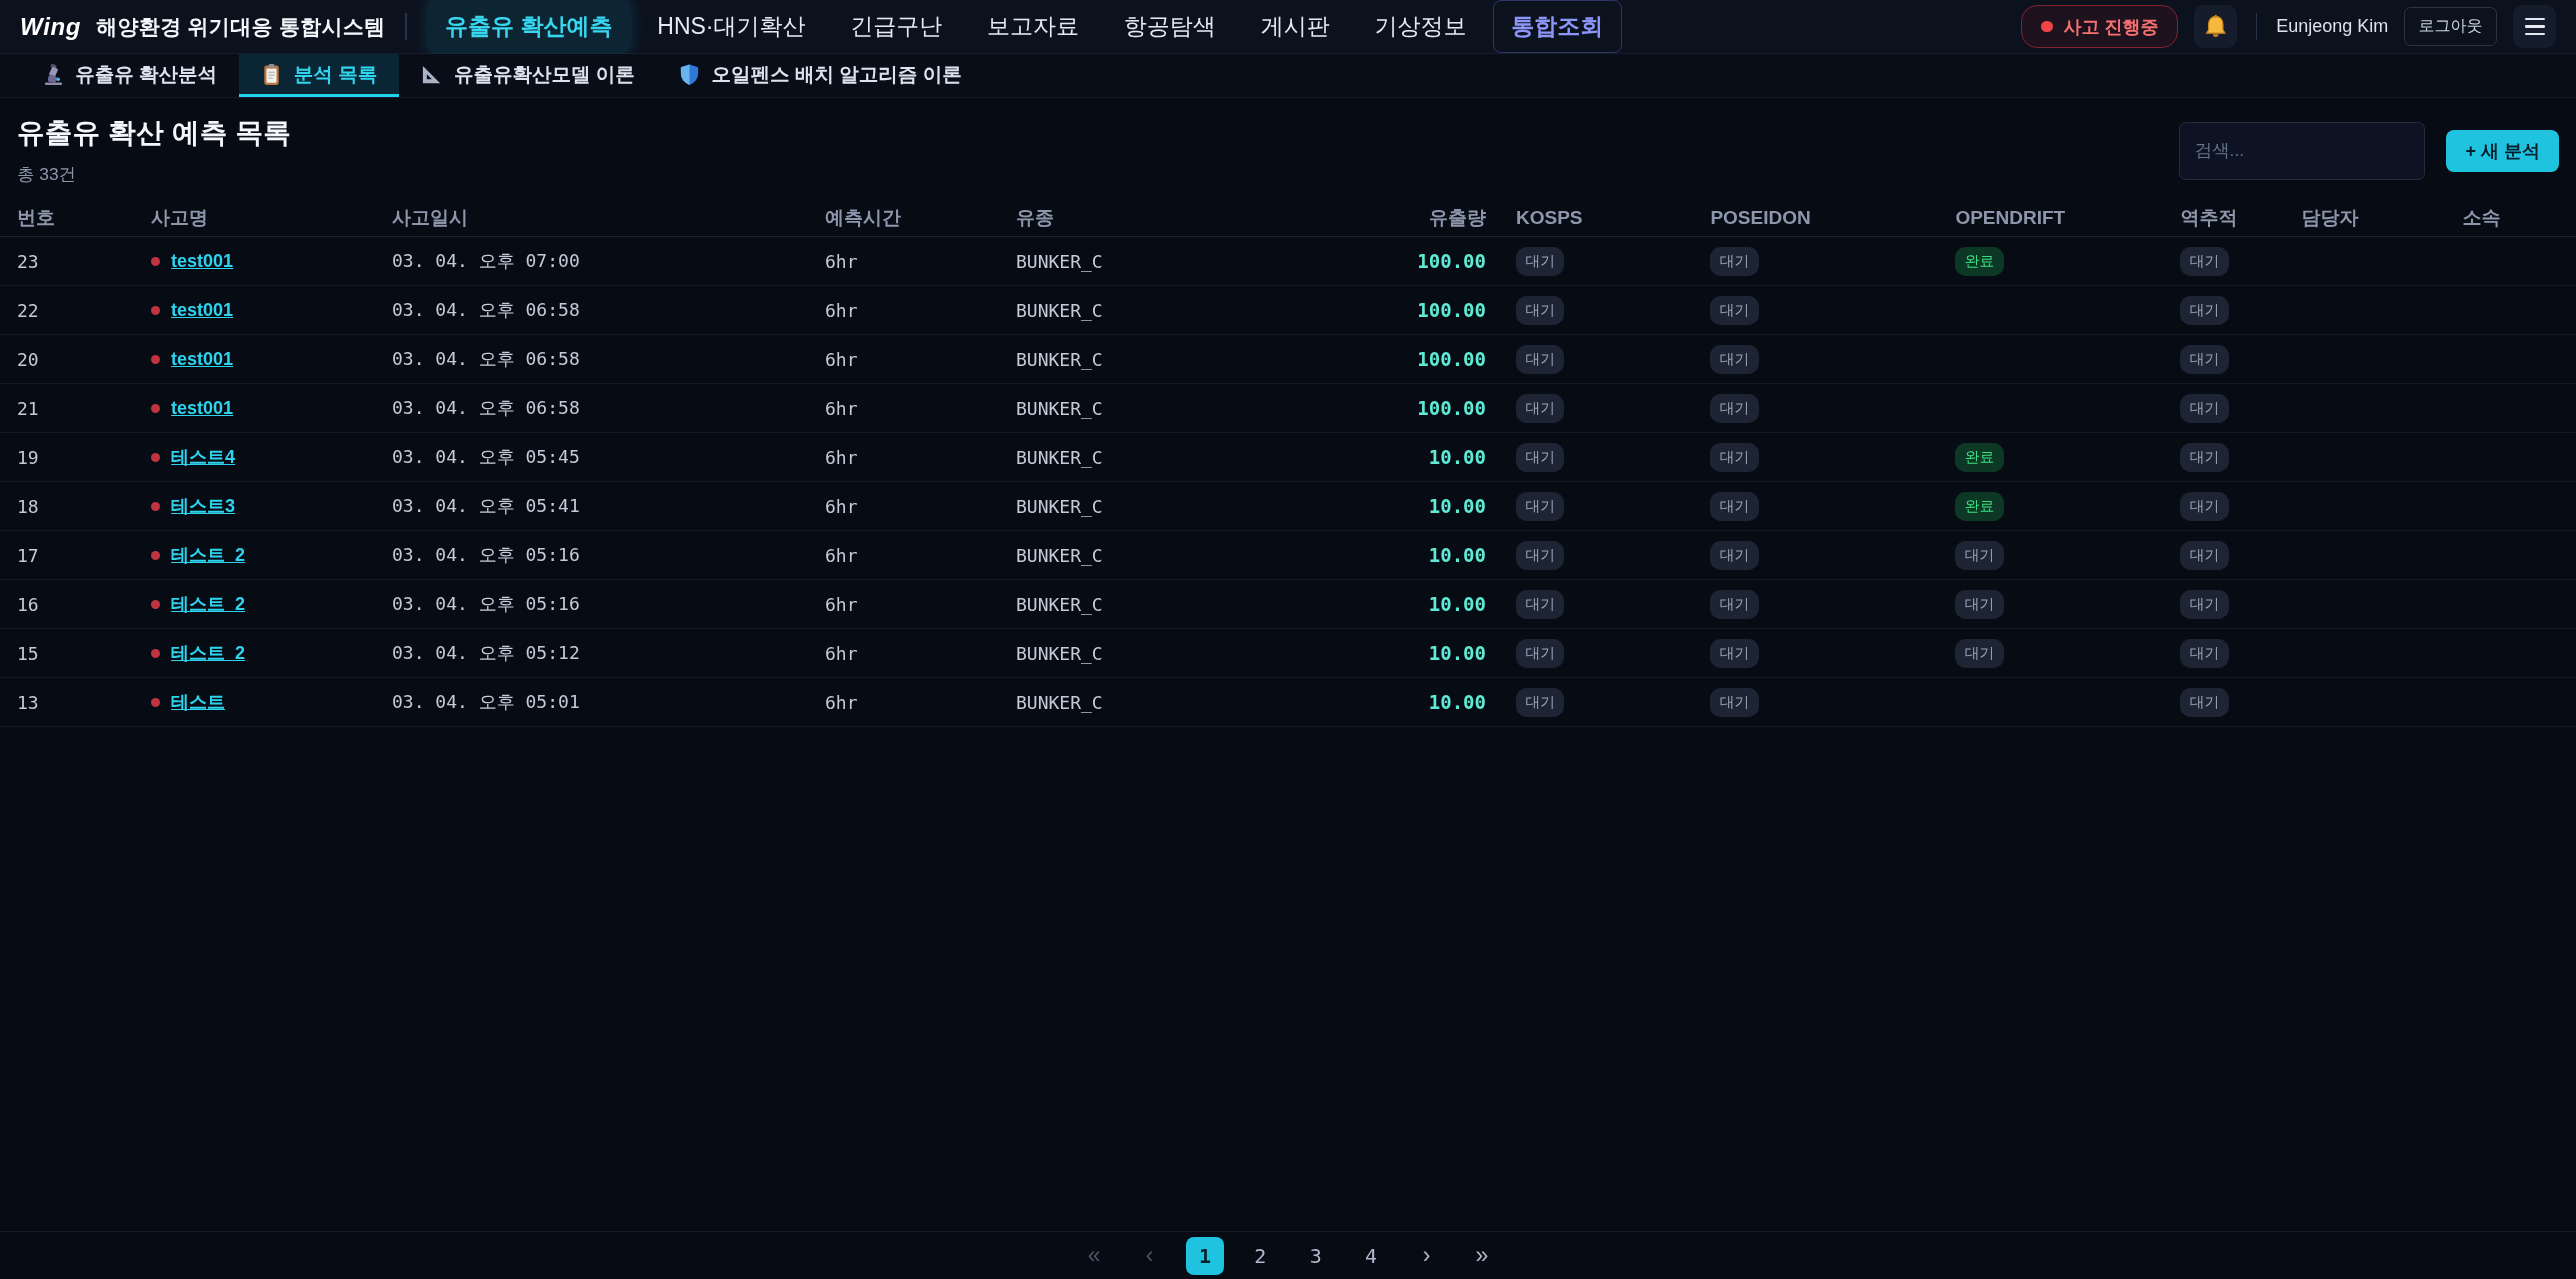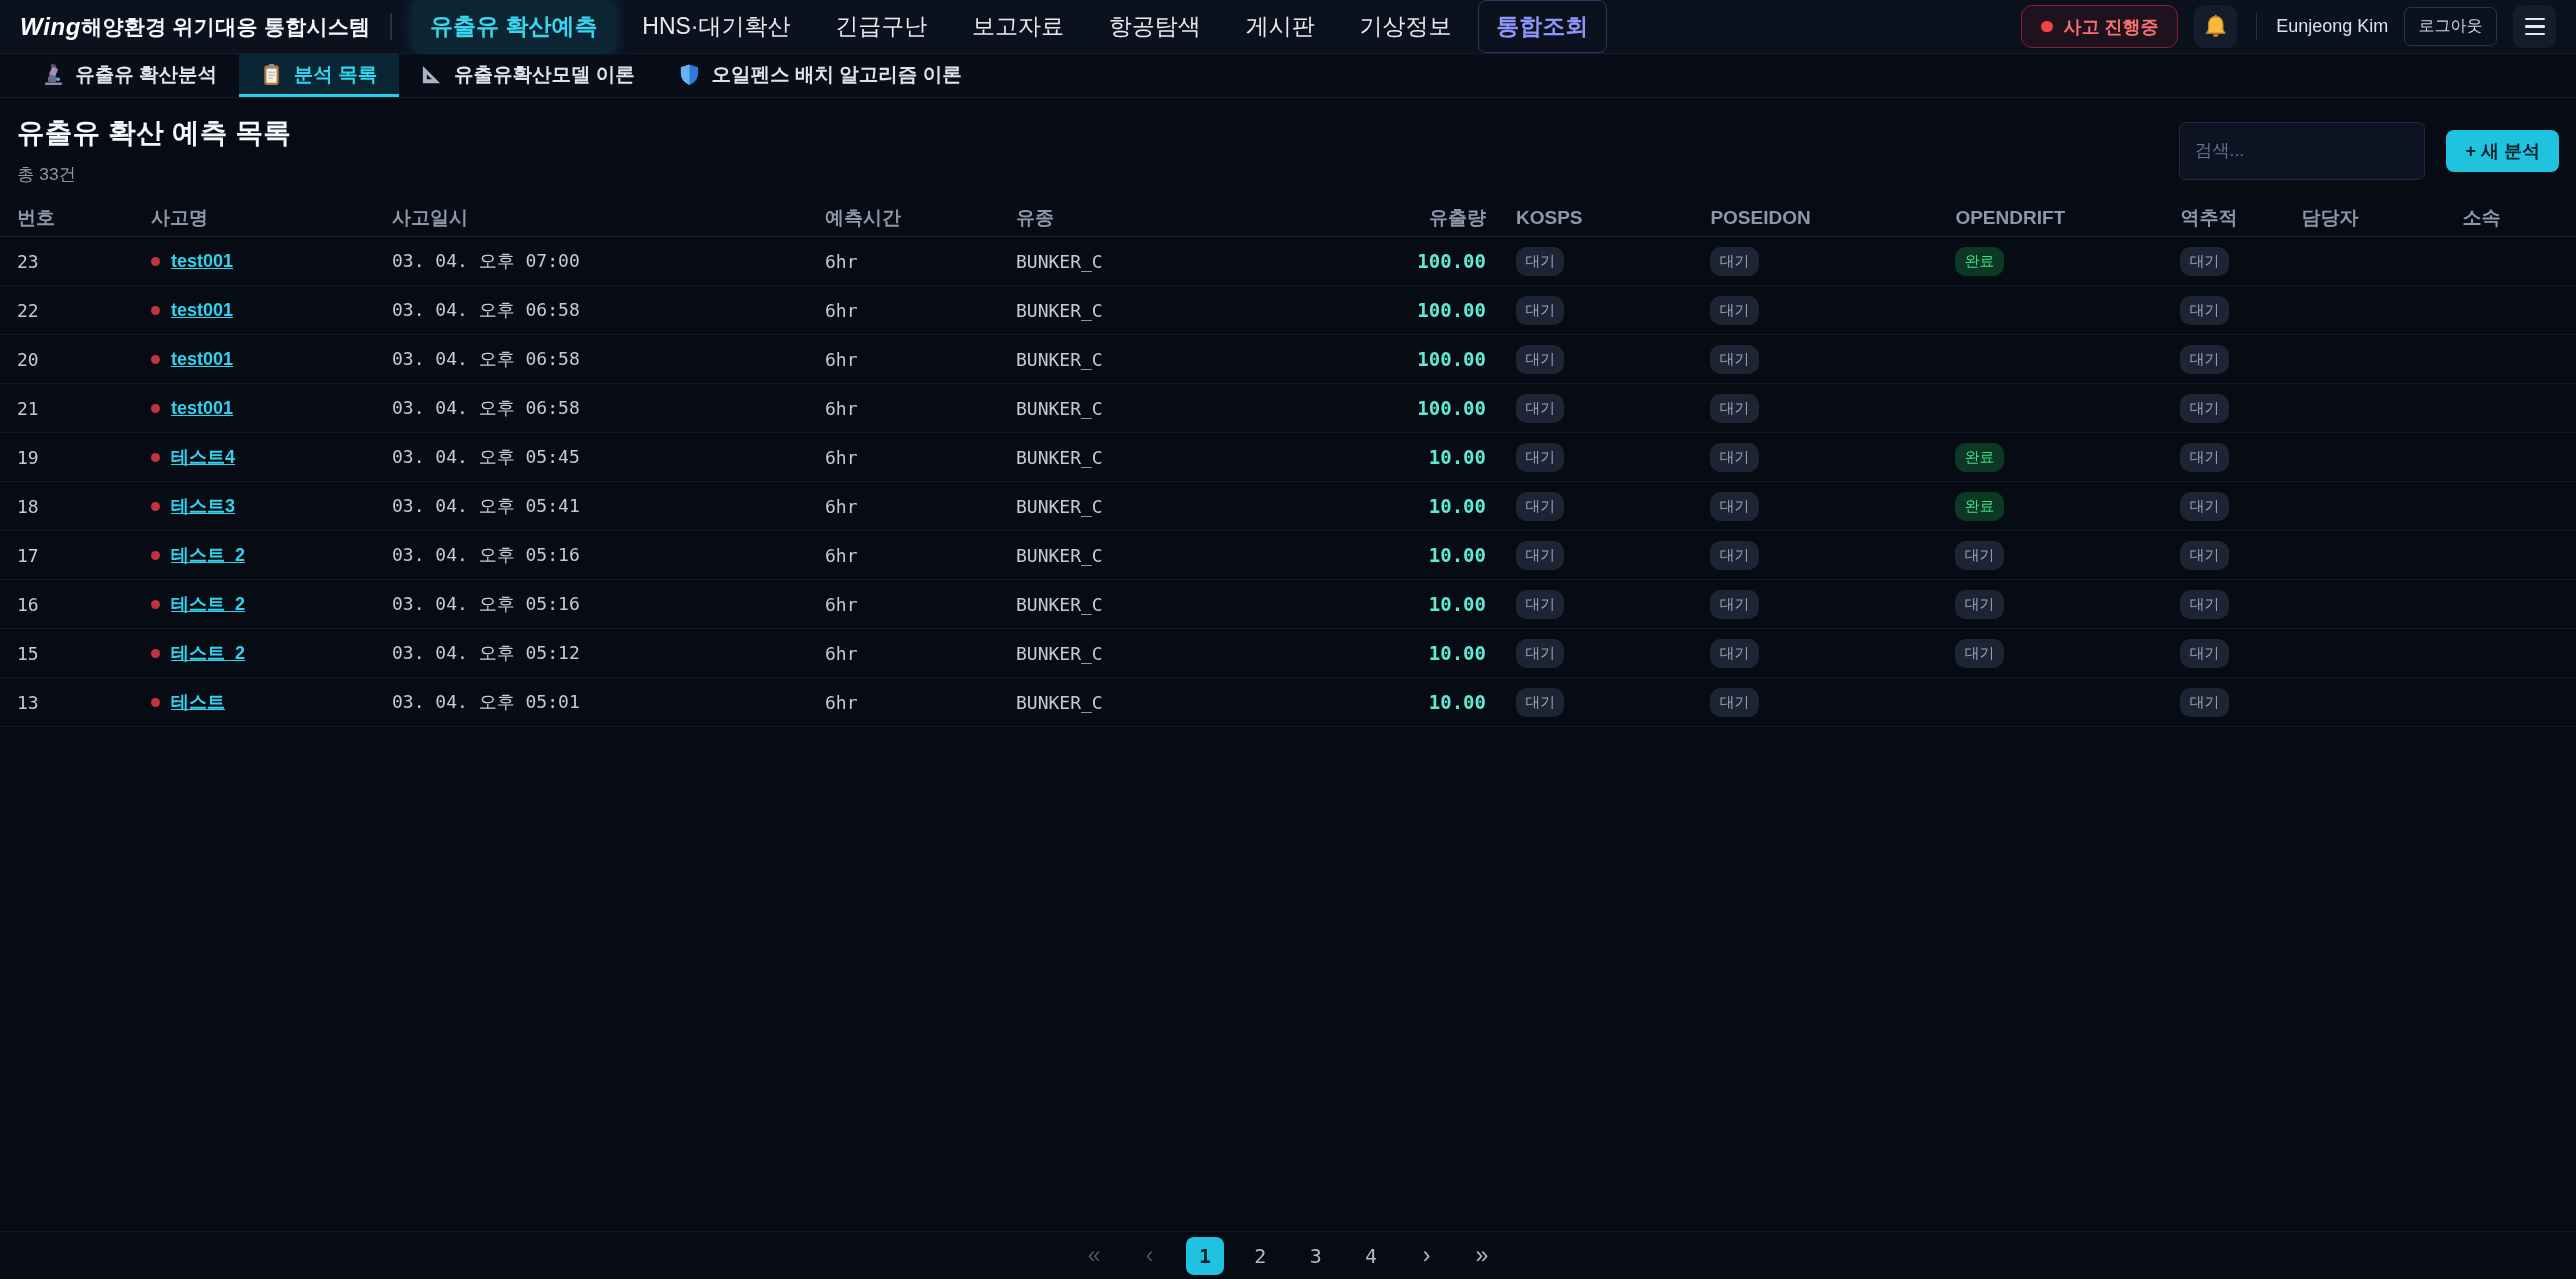--- a/index.html
+++ b/index.html
@@ -14,42 +14,42 @@
   .mono { font-family:"DejaVu Sans Mono",monospace; }
 
   
   .topbar {
     height:54px; flex:0 0 auto;
     background:#0c111e;
     border-bottom:0.7px solid #151c2c;
     display:flex; align-items:center;
     padding:0 20px;
   }
-  .brand { display:flex; align-items:center; gap:0; cursor:default; }
+  .brand { display:flex; align-items:center; gap:15px; cursor:default; }
   .brand .wing { font-style:italic; font-weight:bold; font-size:24px; color:#ffffff; letter-spacing:0.7px; }
   .brand .brand-title { font-weight:bold; font-size:21px; color:#f4f7fb; letter-spacing:0.3px; white-space:nowrap; }
   .v-div { width:1.3px; height:27px; background:#273248; margin:0 20px; flex:0 0 auto; }
   .nav { display:flex; align-items:center; gap:8px; }
   .nav-item {
     font-size:23px; font-weight:500; color:#e5eaf2;
     padding:10px 17.4px; border-radius:8px; white-space:nowrap; cursor:pointer;
     border:0.7px solid transparent;
   }
   .nav-item.active {
     color:#38d7f0; font-weight:bold;
     background:rgba(34,211,238,.10);
     box-shadow:0 0 16px rgba(34,211,238,.18);
   }
   .nav-item.accent { color:#8b96f8; font-weight:bold; border:0.7px solid #2b3566; }
 
   .top-right { margin-left:auto; display:flex; align-items:center; gap:16px; }
   .alert-badge {
     display:flex; align-items:center; gap:10.7px;
     border:0.7px solid #7f2430; background:rgba(190,30,40,.10);
-    color:#f87171; border-radius:11px; padding:8.7px 19px;
+    color:#f87171; border-radius:16px; padding:8.7px 19px;
     font-size:18px; font-weight:bold; white-space:nowrap; cursor:pointer;
   }
   .alert-badge .dot { width:11.4px; height:11.4px; border-radius:50%; background:#ef4444; }
   .icon-btn {
     width:43px; height:43px; border-radius:9.4px; background:#151c2c;
     display:flex; align-items:center; justify-content:center; cursor:pointer;
   }
   .user-name { font-size:18px; color:#dbe2ec; white-space:nowrap; }
   .logout-btn {
     font-size:16px; color:#cbd5e1; background:transparent;

